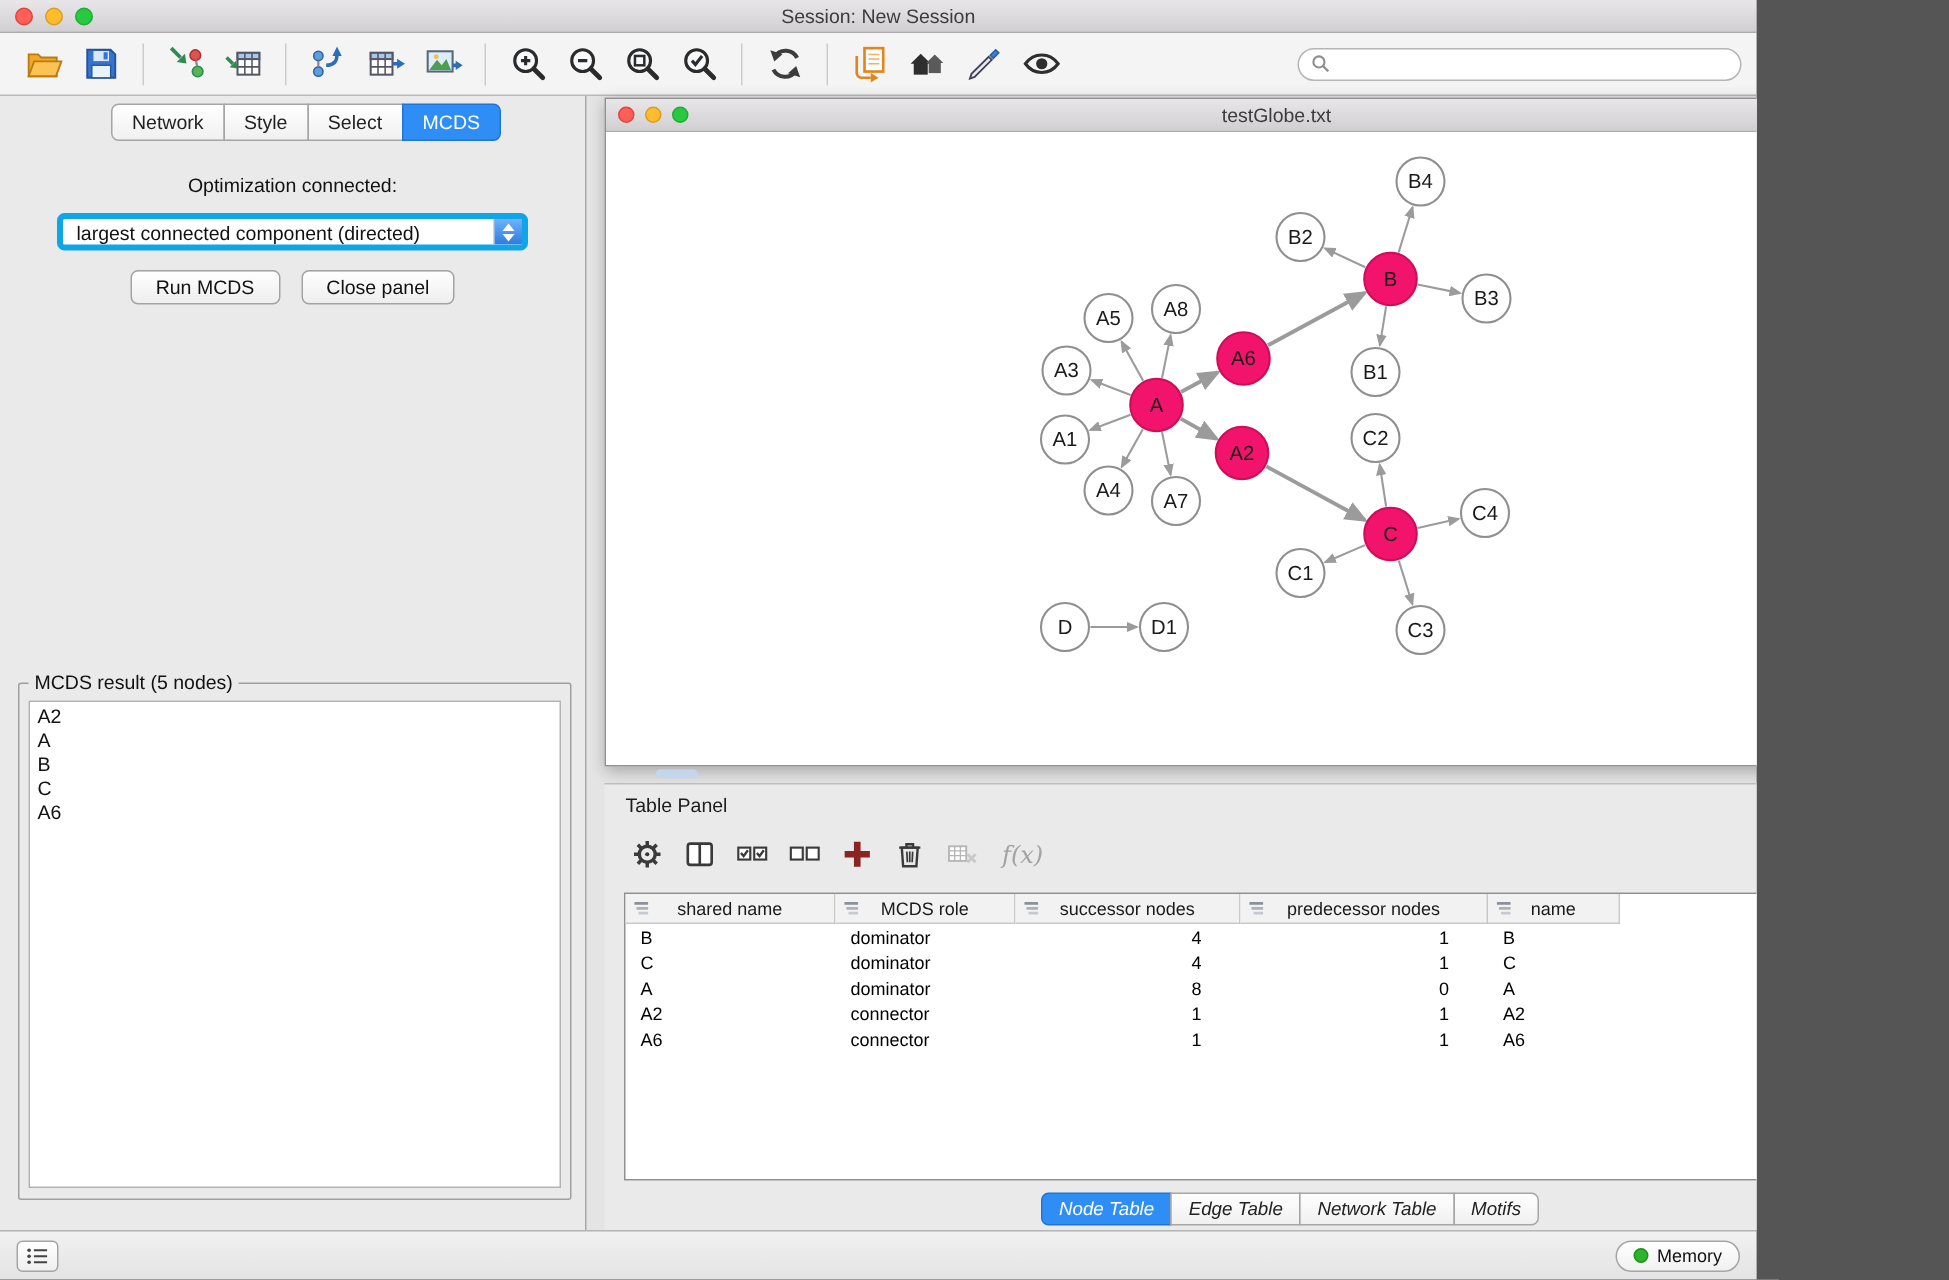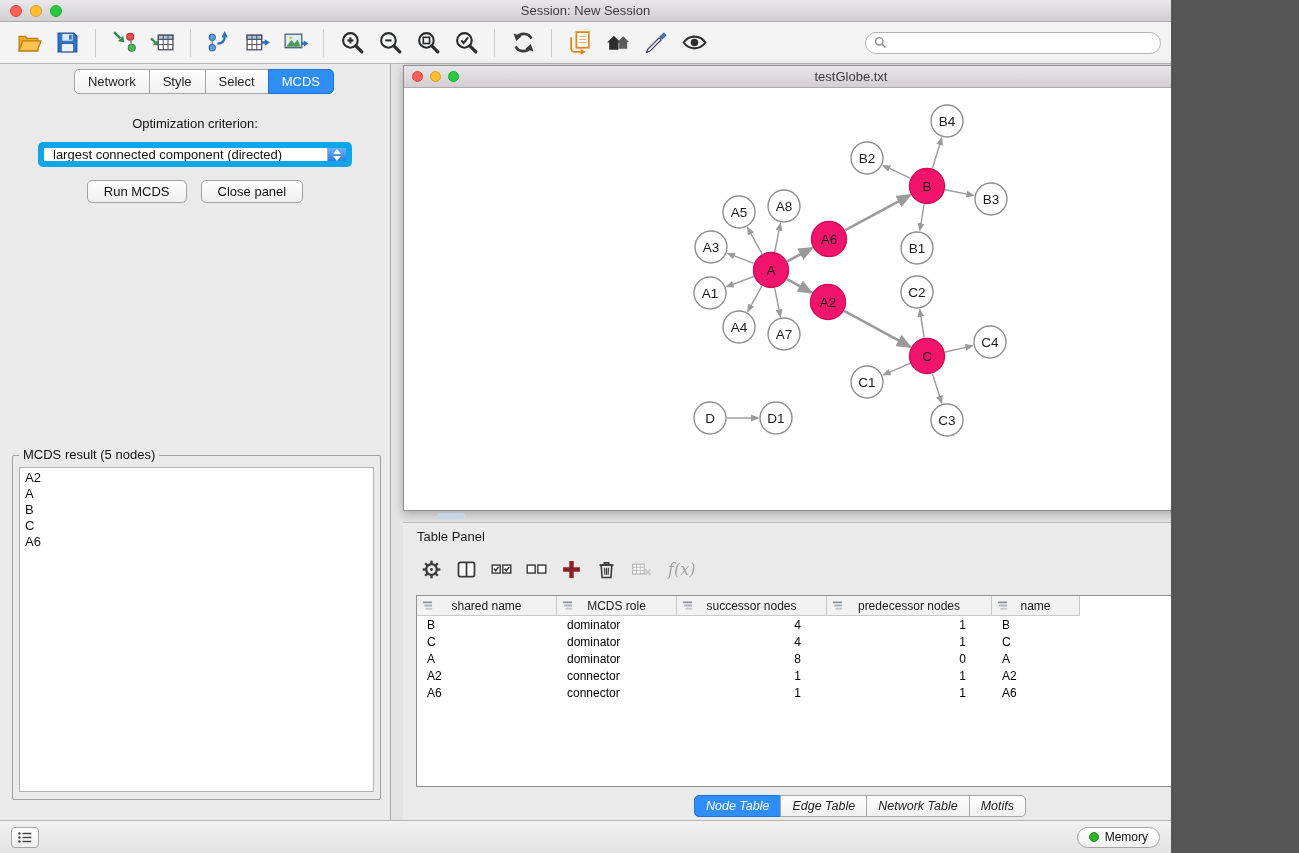--- a/index.html
+++ b/index.html
@@ -34,21 +34,21 @@
   .panel-btns svg { width:11px; height:11px; display:block; }
 
   
   .control-panel { position:absolute; left:0; top:0; width:391px; height:100%; background:#eaeaea; border-right:1px solid #a8a8a8; }
   .cp-tabs { display:flex; justify-content:center; margin-top:5px; }
   .seg-tab { font-size:13px; padding:4px 13px; border:1px solid #a6a6a6; background:linear-gradient(#ffffff,#f0f0f0); color:#222; margin-left:-1px; cursor:default; white-space:nowrap; }
   .seg-tab:first-child { border-radius:5px 0 0 5px; margin-left:18px; }
   .seg-tab:last-child { border-radius:0 5px 5px 0; }
   .seg-tab.selected { background:#2f8ef5; border-color:#1f74d8; color:#fff; }
   .criterion-label { margin-top:22px; text-align:center; font-size:13px; color:#111; }
-  .dropdown { width:314px; height:25px; margin:11px auto 0; background:#fff; border:6px solid #0ea5e9; border-radius:5px; display:flex; align-items:center; overflow:hidden; }
+  .dropdown { width:314px; height:25px; margin:11px auto 0; background:#fff; border:4px solid #0ea5e9; border-radius:5px; display:flex; align-items:flex-end; overflow:hidden; }
   .dd-text { flex:1; font-size:13px; padding-left:9px; white-space:nowrap; overflow:hidden; color:#111; }
   .dd-stepper { width:19px; height:100%; background:linear-gradient(#6fb1fb,#2d7ce2); display:flex; flex-direction:column; align-items:center; justify-content:center; gap:2px; border-left:1px solid #8fb4dd; }
   .dd-stepper i { width:0; height:0; border-left:4px solid transparent; border-right:4px solid transparent; display:block; }
   .dd-stepper .up { border-bottom:5px solid #fff; }
   .dd-stepper .down { border-top:5px solid #fff; }
   .cp-buttons { display:flex; justify-content:center; gap:14px; margin-top:13px; }
   .mac-btn { font-family:inherit; font-size:13px; color:#111; padding:3px 16px; border:1px solid #a3a3a3; border-radius:5px; background:linear-gradient(#ffffff,#eeeeee); cursor:default; }
   .result-fieldset { position:absolute; left:12px; top:391px; width:369px; height:345px; border:1px solid #9f9f9f; border-radius:2px; }
   .result-legend { position:absolute; top:-9px; left:6px; background:#eaeaea; padding:0 4px; font-size:13px; color:#111; }
   .result-list { position:absolute; left:6px; right:6px; top:11px; bottom:7px; background:#fff; border:1px solid #b2b2b2; font-size:13px; color:#111; padding:2px 0; overflow:hidden; }
@@ -285,21 +285,21 @@
 
   <div class="main">
 
     <div class="control-panel">
       <div class="cp-tabs">
           <div class="seg-tab cp-tab">Network</div>
           <div class="seg-tab cp-tab">Style</div>
           <div class="seg-tab cp-tab">Select</div>
           <div class="seg-tab cp-tab selected">MCDS</div>
         </div>
-      <div class="criterion-label">Optimization criterion:</div>
+      <div class="criterion-label">Optimization connected:</div>
       <div class="dropdown">
         <span class="dd-text">largest connected component (directed)</span>
         <span class="dd-stepper">
             <i class="up"></i>
             <i class="down"></i>
           </span>
       </div>
       <div class="cp-buttons">
         <button class="mac-btn">Run MCDS</button>
         <button class="mac-btn">Close panel</button>

